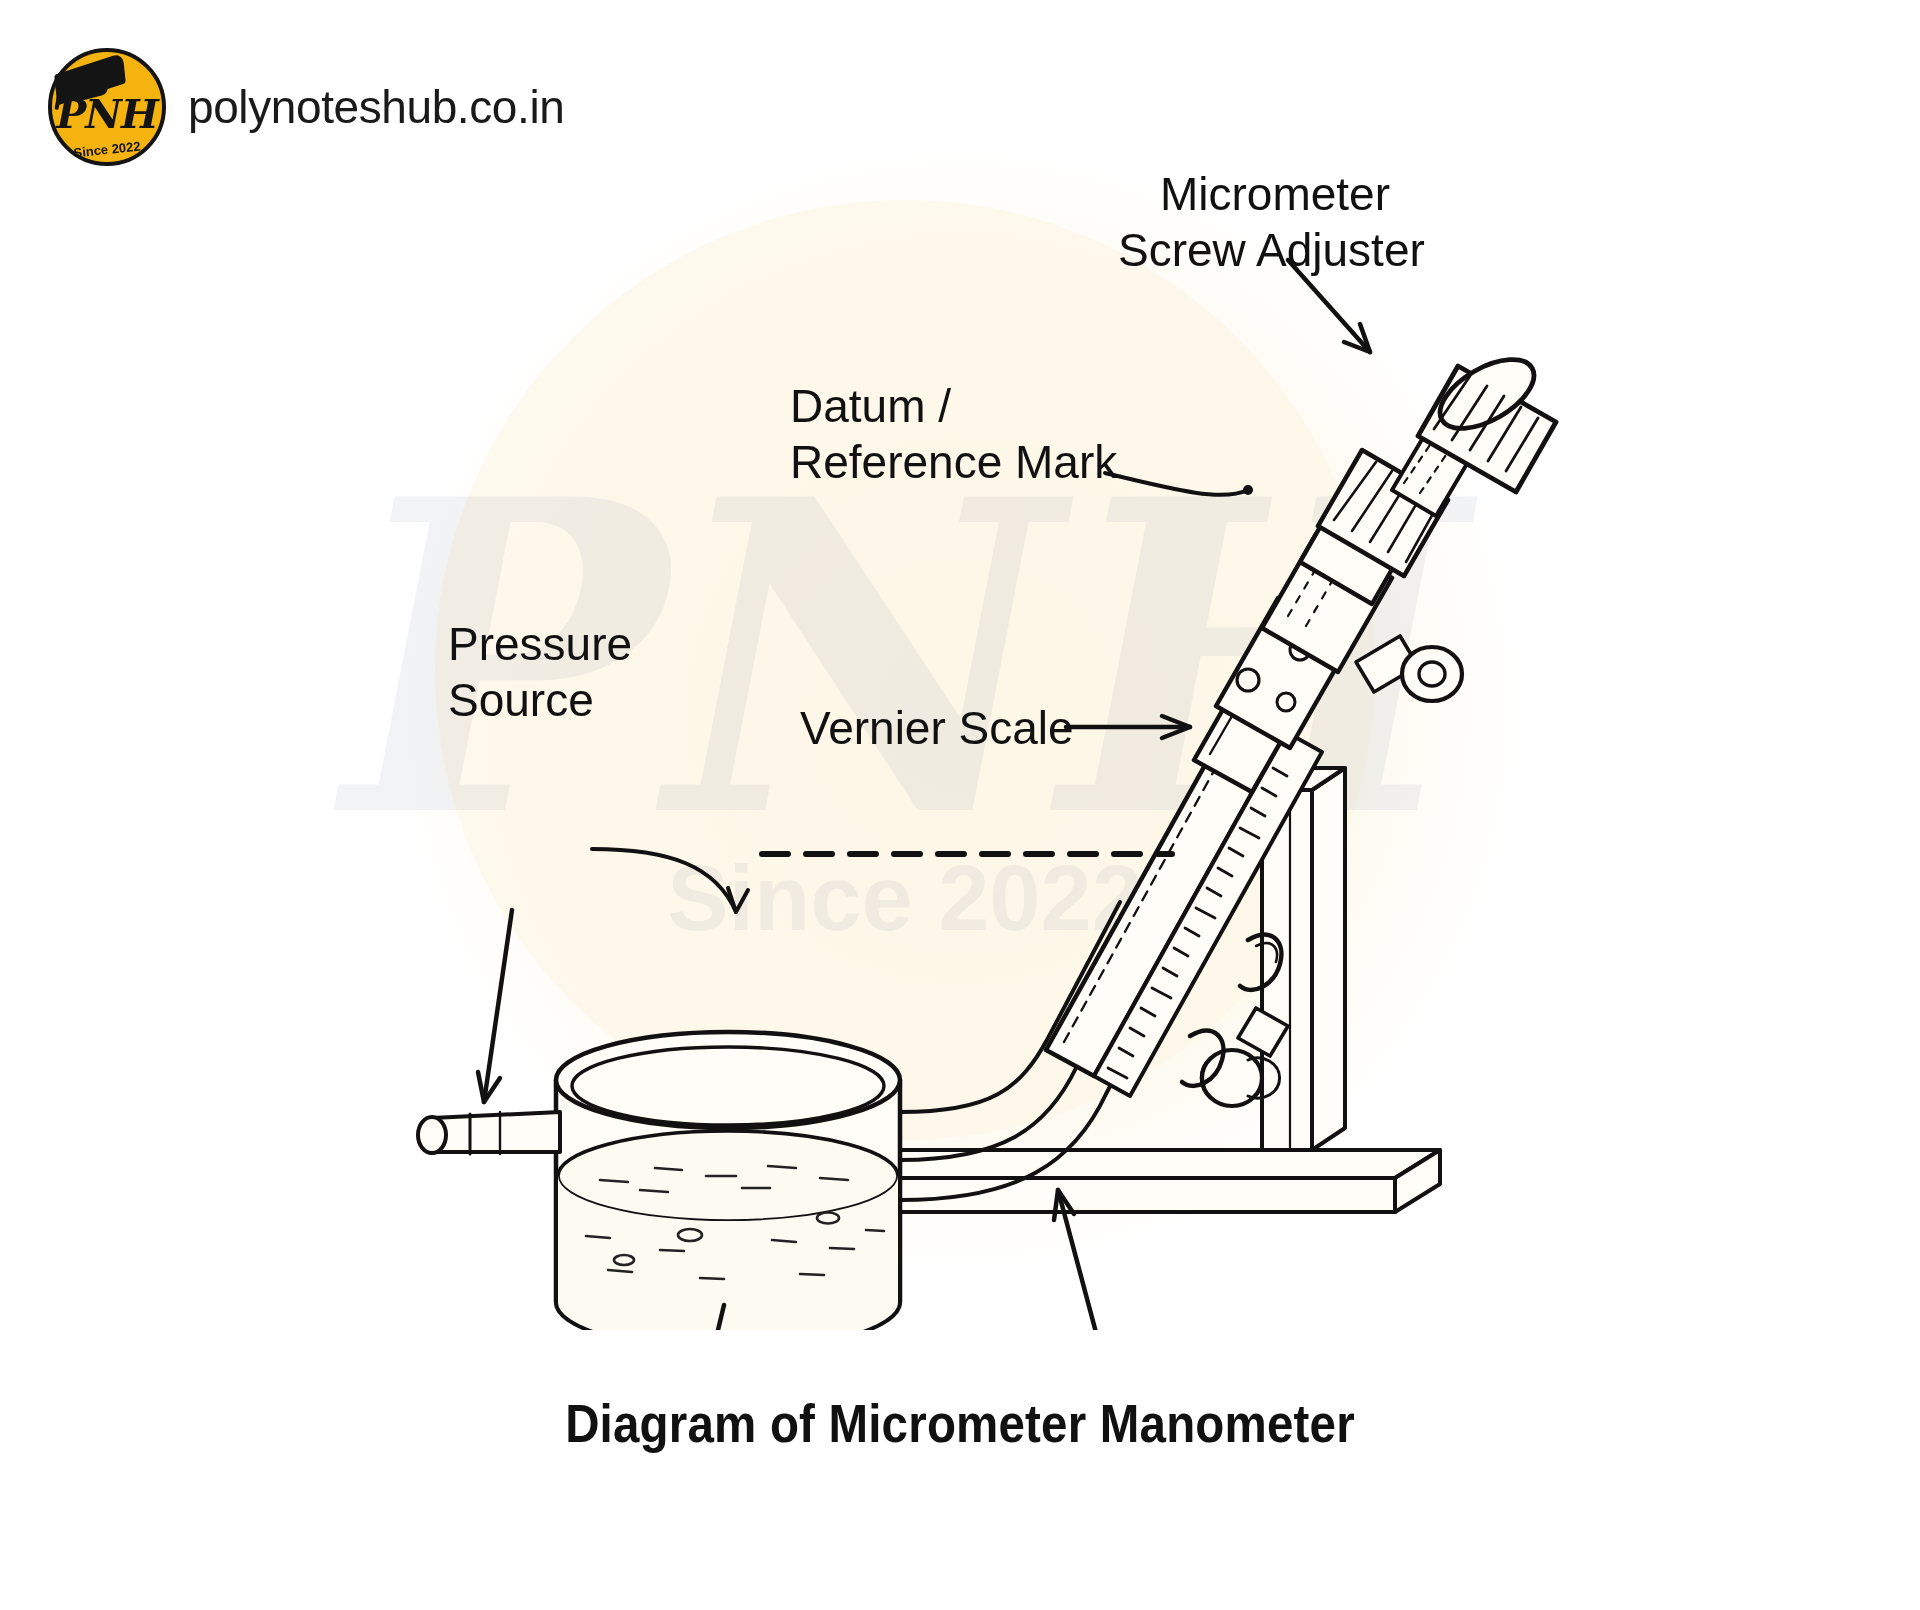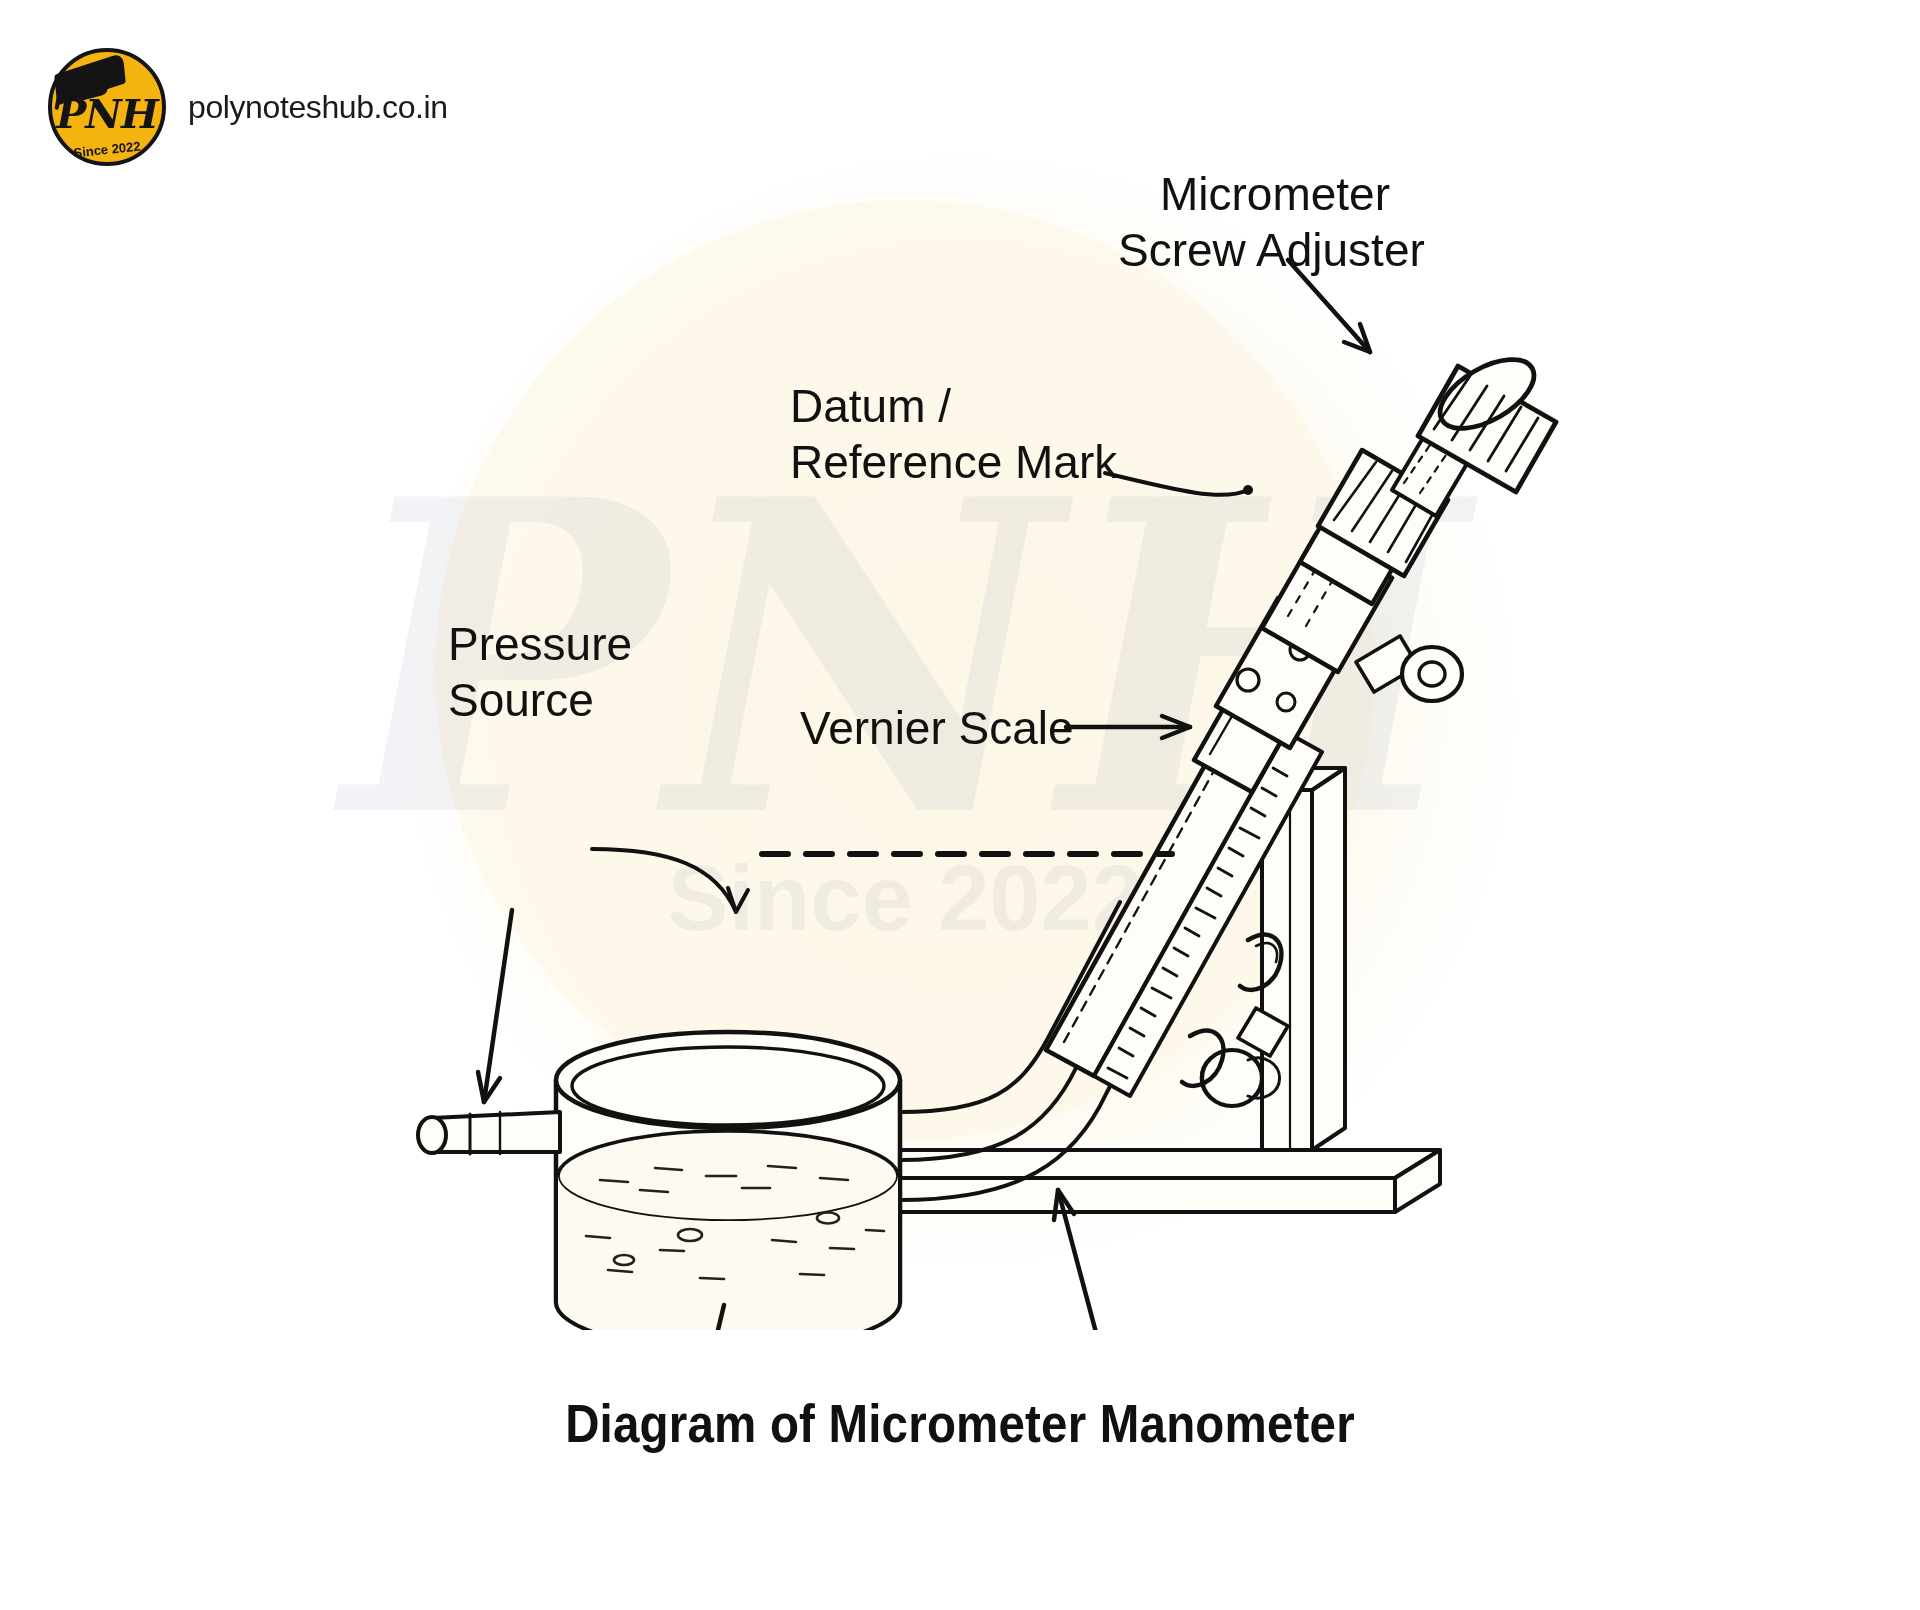--- a/index.html
+++ b/index.html
@@ -82,21 +82,21 @@
     position: absolute;
     left: 0; right: 0;
     bottom: 9px;
     text-align: center;
     font-size: 13px;
     font-weight: bold;
     color: #141414;
     transform: rotate(-6deg);
   }
   #brand-domain {
-    font-size: 32px;
+    font-size: 46px;
     color: #1a1a1a;
     letter-spacing: -0.4px;
     white-space: nowrap;
   }
 
   
   #figure-stage {
     position: absolute;
     left: 0;
     top: 150px;

